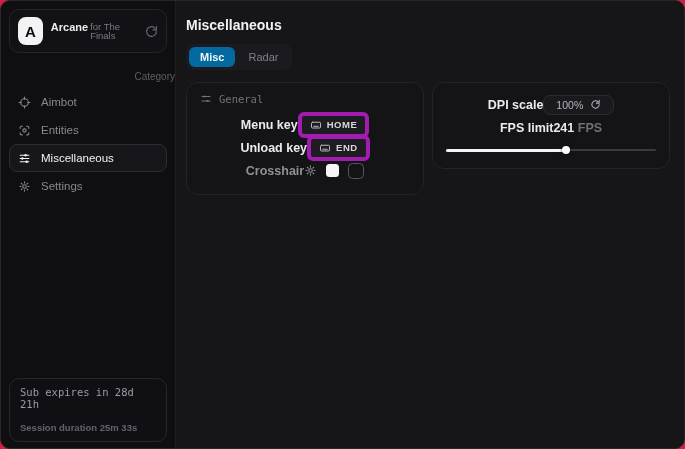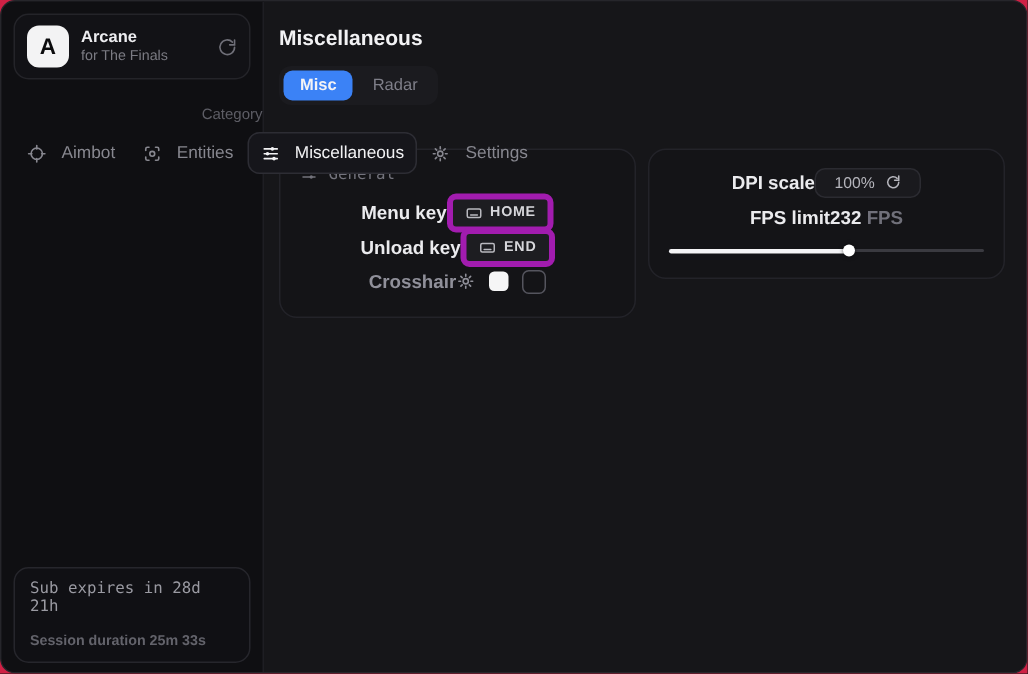--- a/index.html
+++ b/index.html
@@ -19,26 +19,26 @@
     box-sizing:border-box;display:flex;flex-direction:column;position:relative;
   }
   .brand-card{
     margin:8px;border:1px solid #242429;border-radius:10px;background:#121216;
     padding:7px 8px;display:flex;align-items:center;gap:8px;
   }
   .avatar{
     width:28px;height:28px;border-radius:8px;background:#f3f3f4;color:#0b0b0d;
     font-weight:bold;font-size:15px;display:flex;align-items:center;justify-content:center;
   }
-  .brand-text{display:flex;flex-direction:column;gap:2px;line-height:1;}
+  .brand-text{display:flex;flex-direction:row;gap:2px;line-height:1;}
   .brand-name{font-size:11px;font-weight:bold;color:#ededf0;}
   .brand-sub{font-size:9.5px;color:#7b7b83;}
   .brand-refresh{margin-left:auto;color:#6f6f78;display:flex;}
   .category-label{font-size:10px;color:#5d5d65;margin:10px 0 6px 15px;text-align:right;}
-  .nav{padding:0 8px;display:flex;flex-direction:row;}
+  .nav{padding:0 8px;display:flex;flex-direction:column;}
   .nav-item{
     height:28px;display:flex;align-items:center;gap:10px;padding:0 8px;
     border-radius:8px;color:#87878f;font-size:11.5px;border:1px solid transparent;
     box-sizing:border-box;cursor:default;
   }
   .nav-item .ico{display:flex;color:inherit;}
   .nav-item.active{color:#f2f2f4;border-color:#2d2d34;background:#16161b;}
   .sidebar-footer{
     position:absolute;left:8px;right:8px;bottom:6px;border:1px solid #26262c;
     border-radius:10px;padding:7px 10px 8px;display:flex;flex-direction:column;gap:12px;
@@ -49,22 +49,22 @@
   
   .main{flex:1;background:#161619;padding:14px 14px 0 10px;box-sizing:border-box;}
   .page-title{font-size:14px;font-weight:bold;color:#f2f2f4;margin:2px 0 0 0;}
   .tabbar{
     display:inline-flex;align-items:center;background:#1b1b1f;border-radius:8px;
     padding:3px;margin-top:11px;gap:2px;
   }
   .tab{
     font-size:11px;padding:4px 11px;border-radius:6px;color:#7f7f89;cursor:default;
   }
-  .tab.active{background:#3b82f6;color:#f4f4f6;font-weight:bold;}
-  .cards{display:flex;gap:8px;margin-top:29px;align-items:flex-start;}
+  .tab.active{background:#0369a1;color:#f4f4f6;font-weight:bold;}
+  .cards{display:flex;gap:8px;margin-top:12px;align-items:flex-start;}
   .card{
     flex:1;border:1px solid #232329;border-radius:12px;background:#141417;
     padding:10px 13px 12px;box-sizing:border-box;
   }
   .card-header{
     display:flex;align-items:center;gap:7px;color:#73737c;
     font-family:"DejaVu Sans Mono", monospace;font-size:10.5px;margin-bottom:8px;
   }
   .card-header .ico{display:flex;color:#73737c;}
   .row{display:flex;align-items:center;justify-content:center;height:23px;}
@@ -257,21 +257,21 @@
                 <path d="M20 12a8 8 0 1 1-2.3-5.6"></path>
                   <path d="M20 3v6h-6"></path>
               </svg>
             </span>
           </button>
         </div>
 
         <div class="row">
           <span class="row-label">FPS limit</span>
           <span class="fps-value">
-            <span class="fps-num">232</span>
+            <span class="fps-num">241</span>
             <span class="fps-unit">FPS</span>
           </span>
         </div>
 
         <div class="slider">
           <div class="slider-track"></div>
           <div class="slider-fill" id="fps-fill" style="width: 57%;"></div>
           <div class="slider-thumb" id="fps-thumb" style="left: 57%;"></div>
         </div>
       </section>

